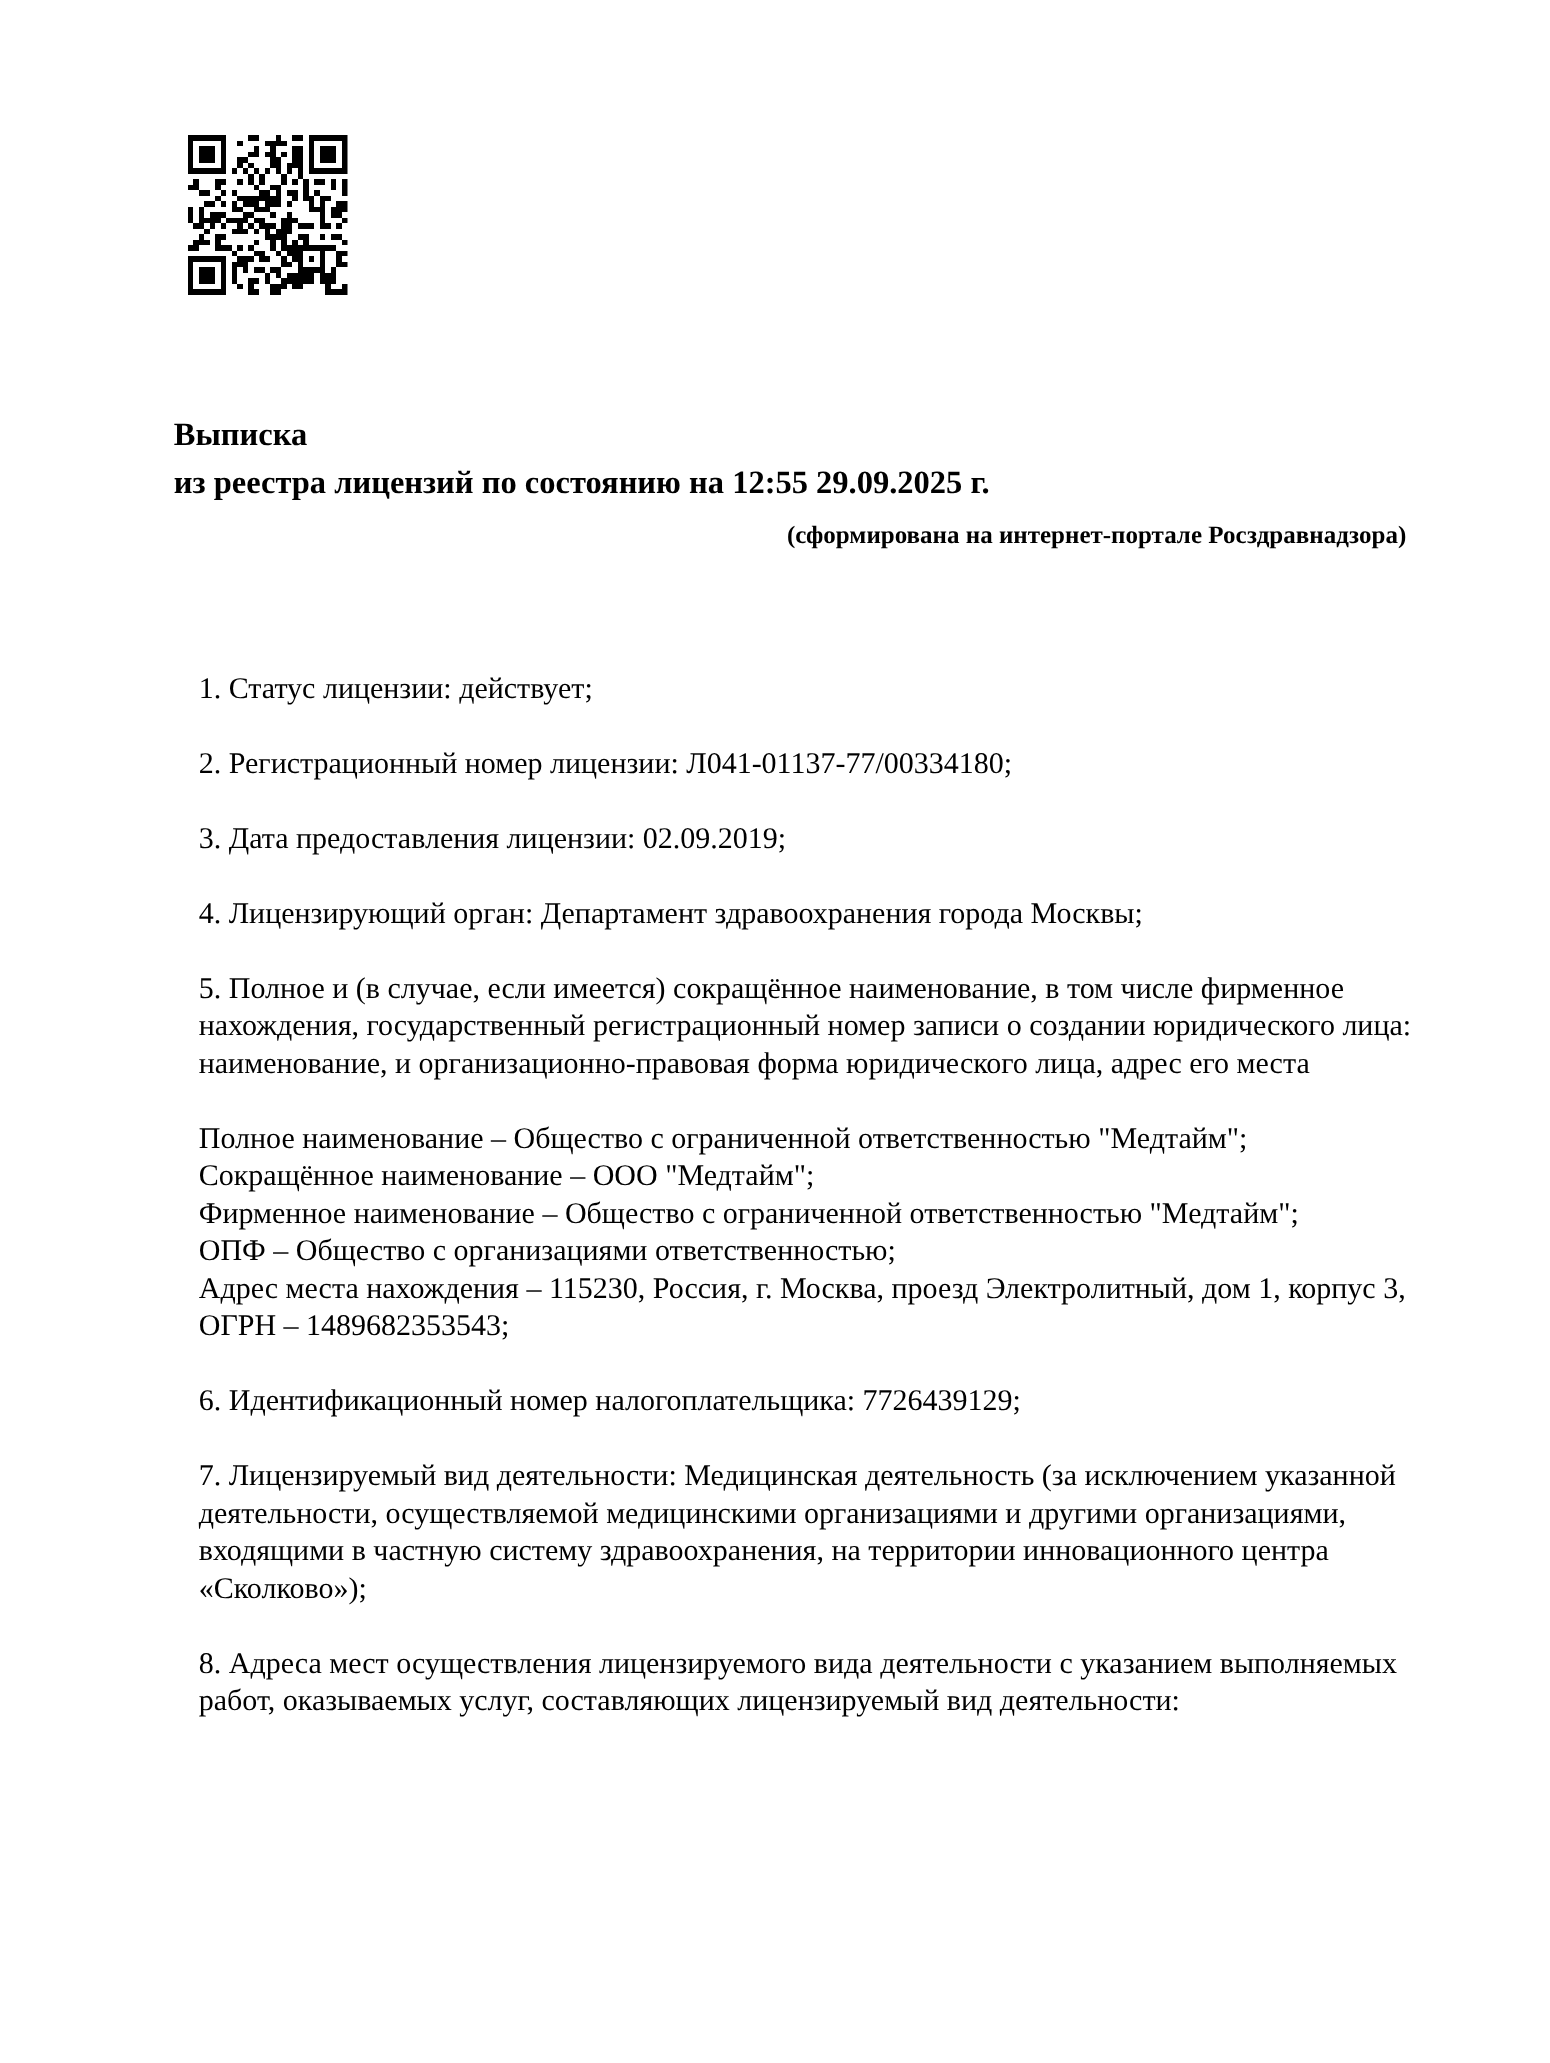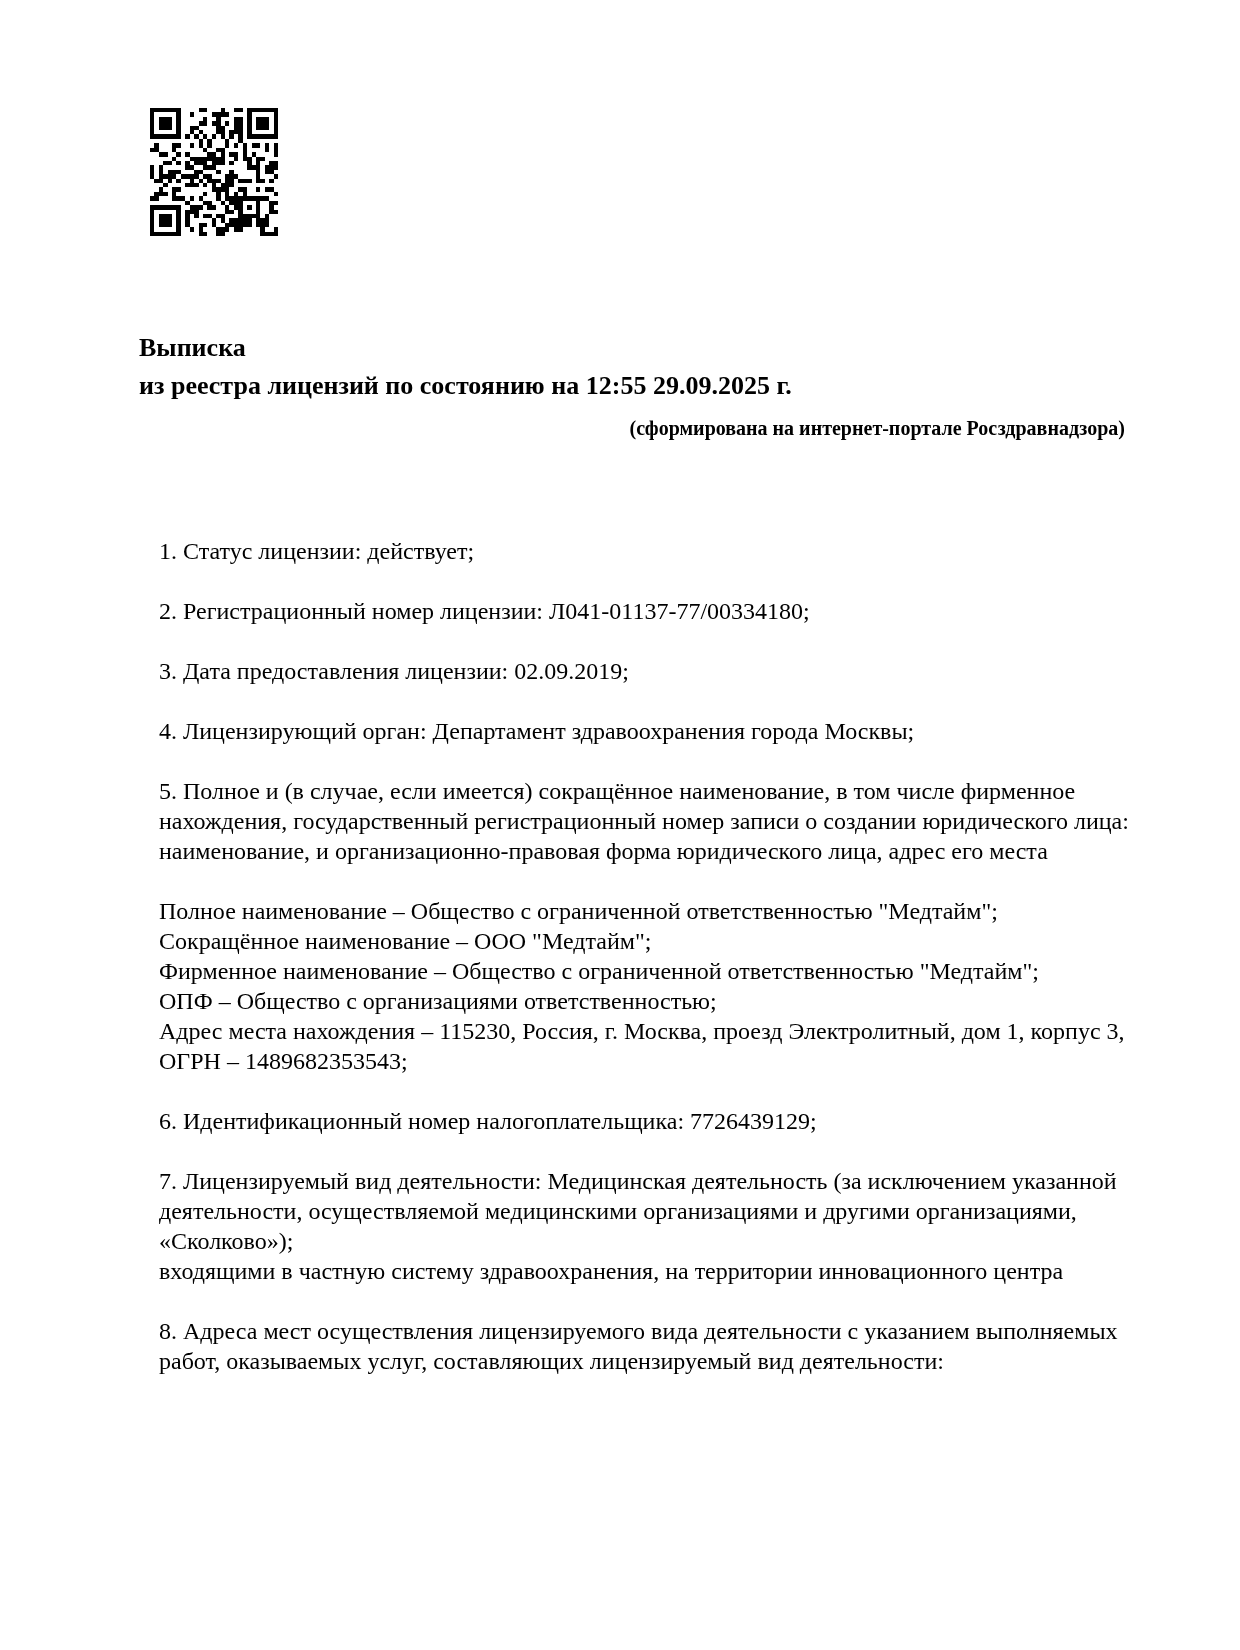--- a/index.html
+++ b/index.html
@@ -505,22 +505,22 @@
         <div class="text-line">ОПФ – Общество с организациями ответственностью;</div>
         <div class="text-line">Адрес места нахождения – 115230, Россия, г. Москва, проезд Электролитный, дом 1, корпус 3,</div>
         <div class="text-line">ОГРН – 1489682353543;</div>
       </div>
       <div class="paragraph">
         <div class="text-line">6. Идентификационный номер налогоплательщика: 7726439129;</div>
       </div>
       <div class="paragraph">
         <div class="text-line">7. Лицензируемый вид деятельности: Медицинская деятельность (за исключением указанной</div>
         <div class="text-line">деятельности, осуществляемой медицинскими организациями и другими организациями,</div>
+        <div class="text-line">входящими в частную систему здравоохранения, на территории инновационного центра</div>
         <div class="text-line">«Сколково»);</div>
-        <div class="text-line">входящими в частную систему здравоохранения, на территории инновационного центра</div>
       </div>
       <div class="paragraph">
         <div class="text-line">8. Адреса мест осуществления лицензируемого вида деятельности с указанием выполняемых</div>
         <div class="text-line">работ, оказываемых услуг, составляющих лицензируемый вид деятельности:</div>
       </div>
     </div>
 
 </div>
 
 </body></html>

